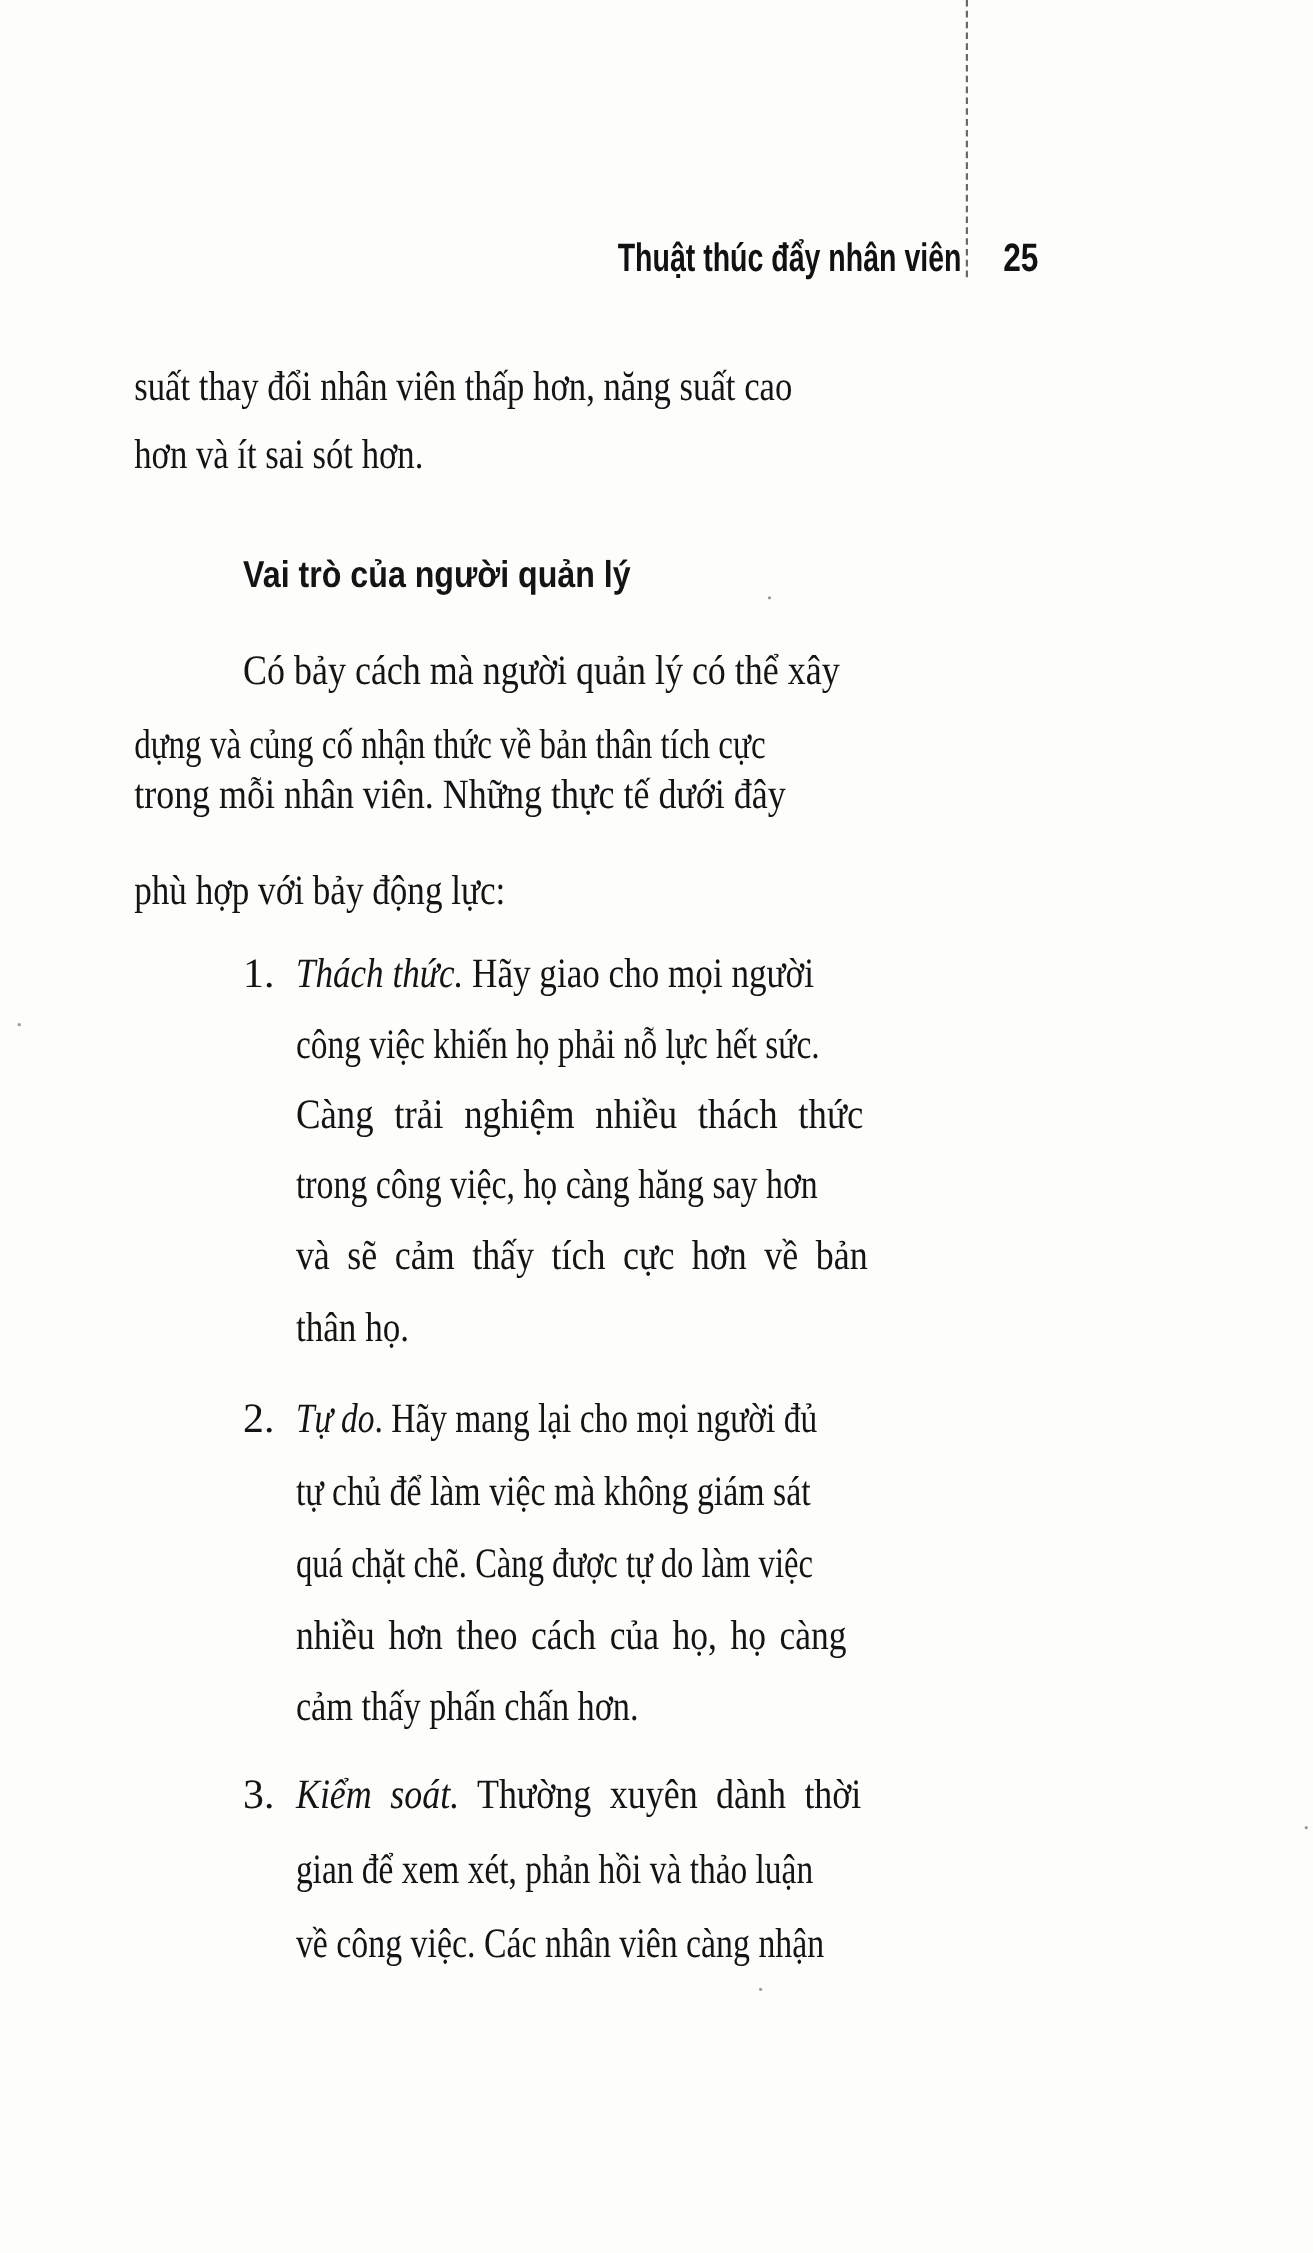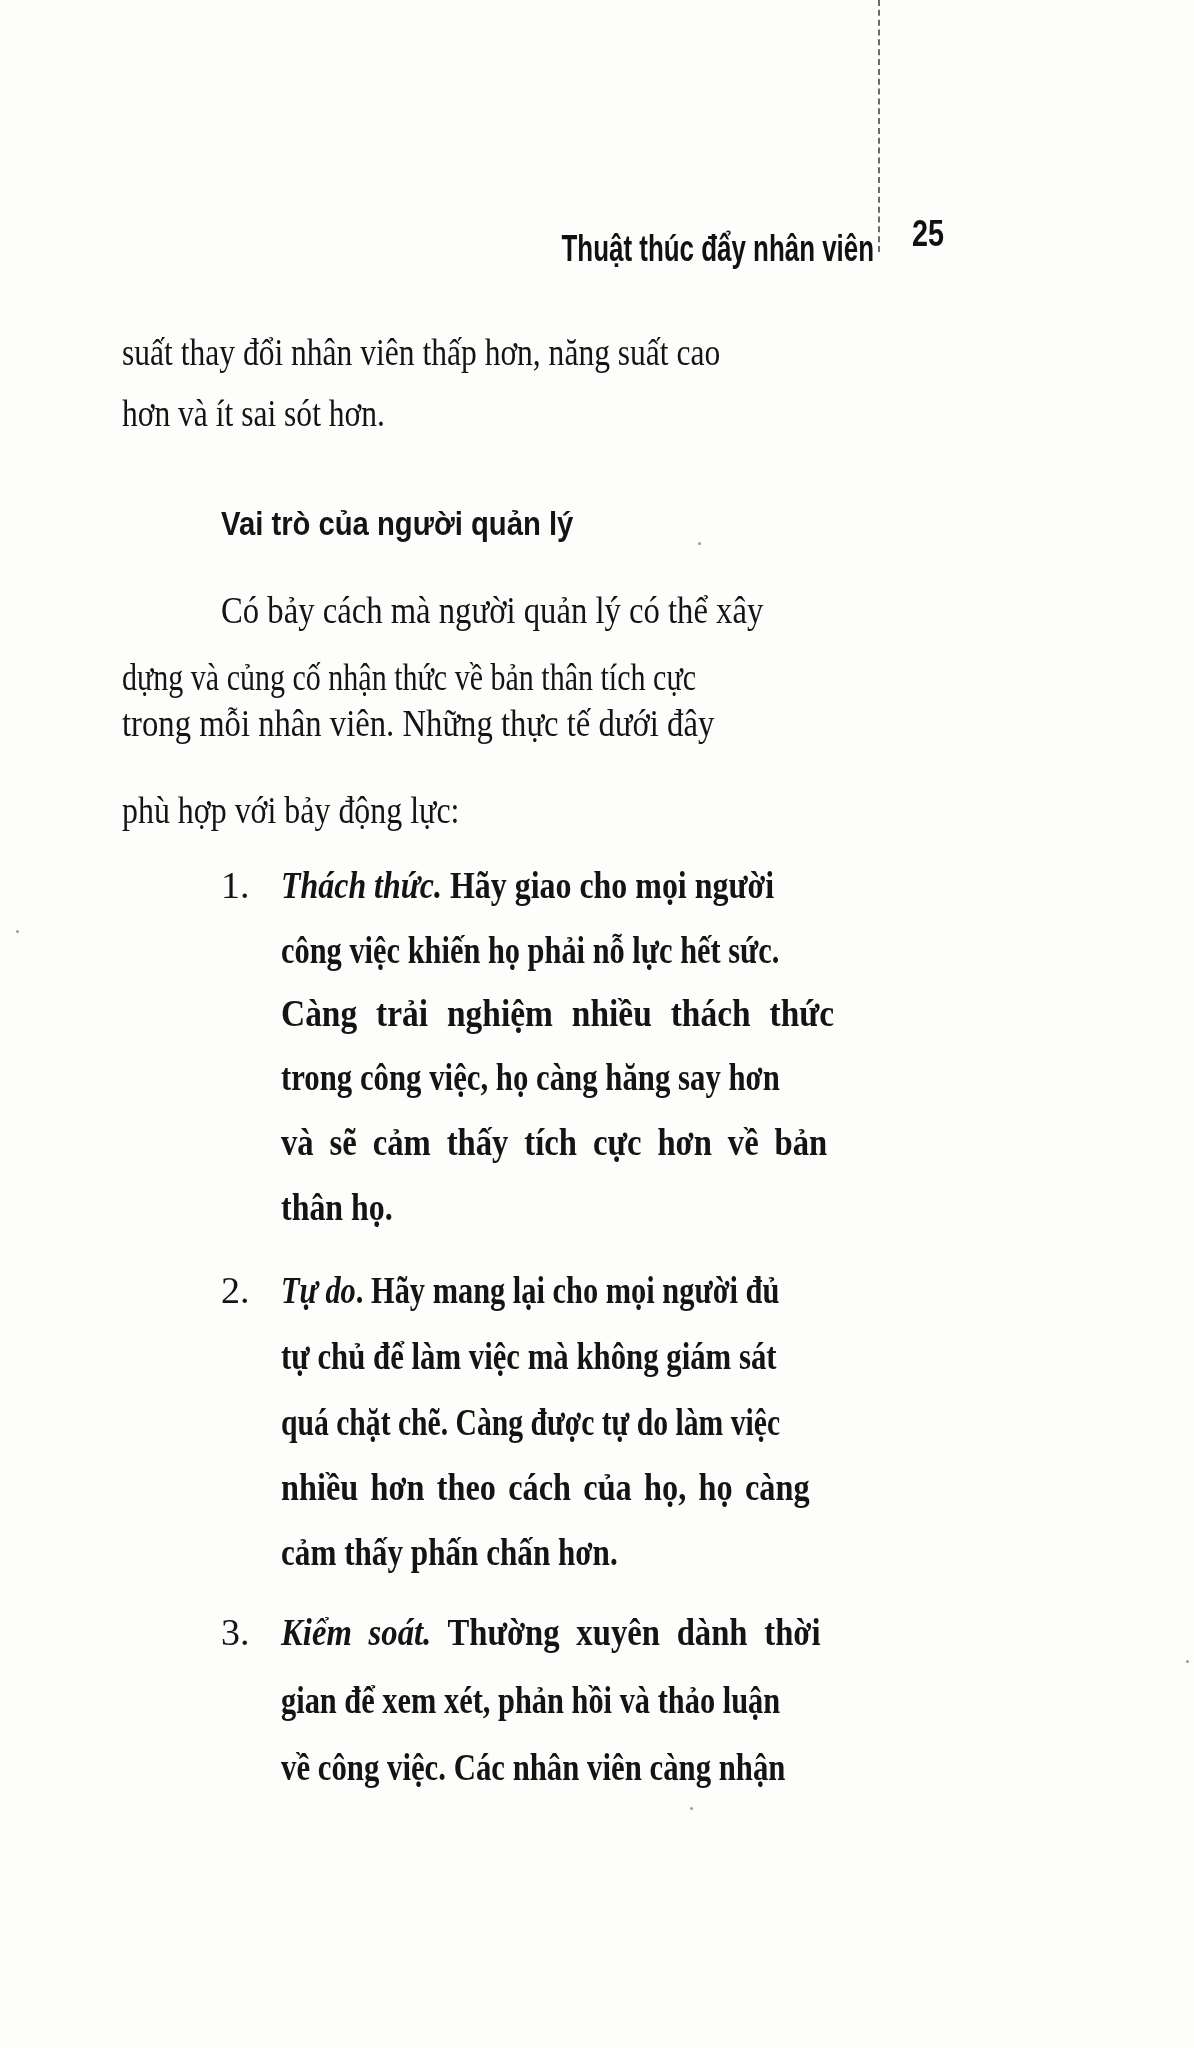--- a/index.html
+++ b/index.html
@@ -7,21 +7,21 @@
     width: 1194px; height: 2048px; position: relative; overflow: hidden;
     background: #fdfdfc;
     font-family: "Liberation Serif", "DejaVu Serif", serif;
     color: #141414;
   }
   .dash-rule {
     position: absolute; left: 878px; top: 0; width: 0; height: 252px;
     border-left: 2px dashed #6a6a6a;
   }
   .running-head {
-    position: absolute; top: 227px; left: 440px; width: 420px; height: 44px;
+    position: absolute; top: 212px; left: 440px; width: 420px; height: 44px;
     text-align: center;
   }
   .running-title {
     display: inline-block;
     font-family: "Liberation Sans", "DejaVu Sans", sans-serif;
     font-weight: bold; font-size: 36px; line-height: 44px;
     transform: scaleX(0.72); transform-origin: right center;
     white-space: nowrap; color: #111;
   }
   .page-number {
@@ -32,21 +32,21 @@
   }
   .line {
     position: absolute; height: 50px; line-height: 50px;
     font-size: 38px; white-space: nowrap;
   }
   .line .inner {
     display: inline-block; transform-origin: left center;
   }
   .body-line { left: 122px; width: 830px; }
   .indent-line { left: 221px; }
-  .item-line { left: 281px; width: 670px; font-weight: bold; }
+  .item-line { left: 269px; width: 670px; }
   .item-num { left: 221px; width: 50px; }
   .heading {
     position: absolute; left: 221px; top: 500px; height: 46px; line-height: 46px;
     font-family: "Liberation Sans", "DejaVu Sans", sans-serif;
     font-weight: bold; font-size: 34px; white-space: nowrap;
   }
   .heading .inner { display: inline-block; transform: scaleX(0.86); transform-origin: left center; }
   em { font-style: italic; }
   .speck { position: absolute; width: 3px; height: 3px; border-radius: 50%; background: #9a9a9a; }
 </style>

